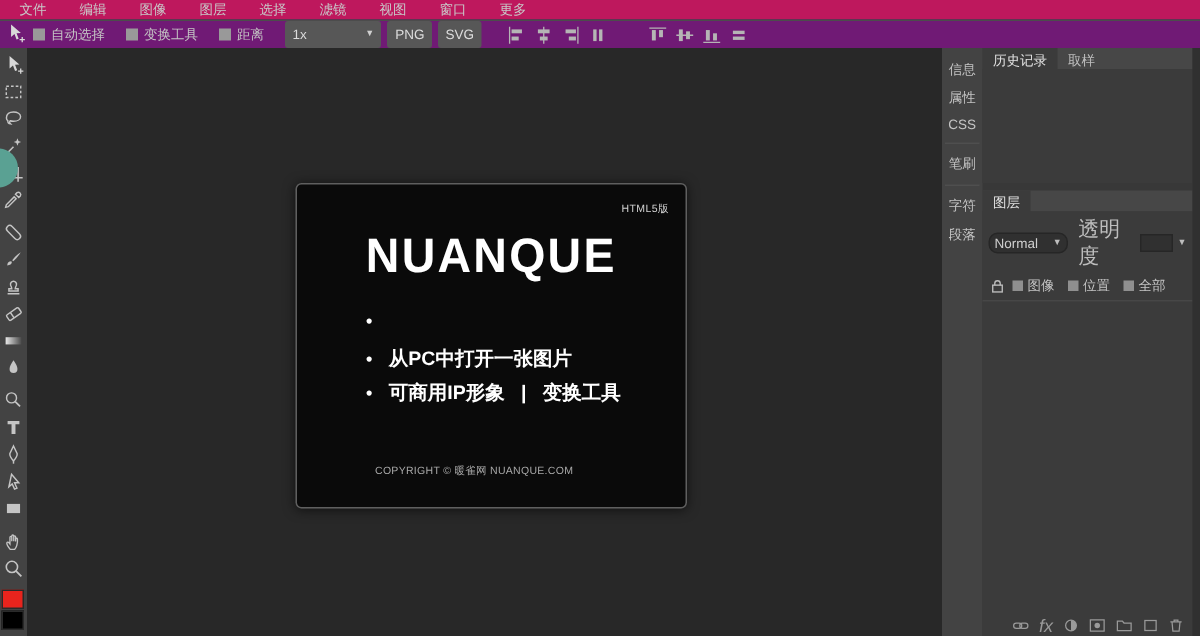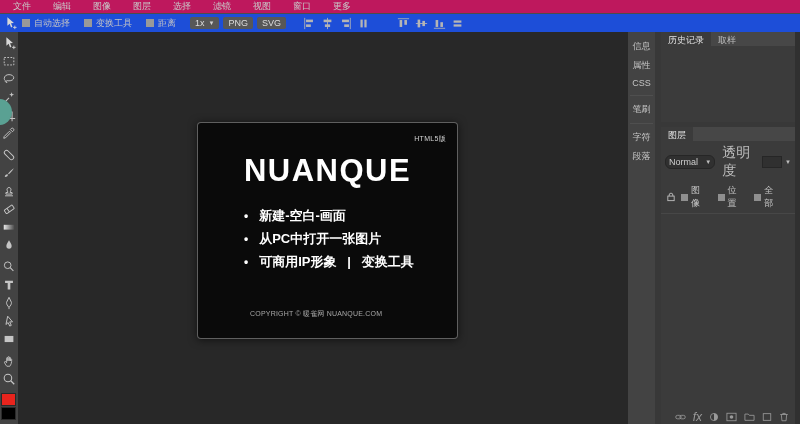--- a/index.html
+++ b/index.html
@@ -6,28 +6,28 @@
   html,body { width:800px; height:424px; overflow:hidden; }
   body { position:relative; background:#282828; font-family:"Liberation Sans",sans-serif;
          -webkit-user-select:none; user-select:none; }
 
   
   .menubar { position:absolute; top:0; left:0; right:0; height:13px; background:#be185d;
              display:flex; align-items:center; padding-left:2px; z-index:5; }
   .menu-item { font-size:9px; color:#c8c8c8; padding:0 11px; line-height:13px; cursor:default; }
 
   
-  .optionsbar { position:absolute; top:13px; left:0; right:0; height:19px; background:#1d4ed8;
-                border-top:1px solid #4c4c4c; display:flex; align-items:center; z-index:5; }
+  .optionsbar { position:absolute; top:13px; left:0; right:0; height:19px; background:#701a75;
+                border-top:1px solid #4c4c4c; display:flex; z-index:5; }
   .opt-tool-icon { width:16px; height:16px; margin:0 4px 0 2px; display:flex; align-items:center; justify-content:center; }
   .cb-group { display:flex; align-items:center; margin-right:14px; }
   .cb { width:8px; height:8px; background:#999; margin-right:4px; display:inline-block; }
   .cb-label { font-size:9px; color:#c4c4c4; }
   .opt-select, .opt-btn { background:#575757; border-radius:2px; font-size:9px; color:#dcdcdc;
-                padding:1px 5px; margin-right:4px; display:flex; align-items:center; }
+                padding:1px 5px; margin-right:4px; display:flex; align-items:center;gap:35px; }
   .opt-select .arr { font-size:6px; margin-left:4px; color:#cfcfcf; }
   .align-group { display:flex; align-items:center; margin-left:12px; }
   .align-ic { width:15px; height:15px; margin-right:3px; display:flex; align-items:center; justify-content:center; }
   .align-gap { width:22px; }
 
   
   .toolbox { position:absolute; top:32px; left:0; bottom:0; width:18px; background:#434343;
              display:flex; flex-direction:column; align-items:center; padding-top:3px; z-index:4; }
   .tool { width:16px; height:16px; margin-bottom:2px; display:flex; align-items:center; justify-content:center; }
   .tool.sep { margin-top:4px; }
@@ -51,21 +51,21 @@
   .bullet { display:flex; align-items:baseline; height:23px; font-size:13px; font-weight:bold;
             color:#fff; white-space:pre; }
   .bullet .dot { font-size:12px; margin-right:11px; }
   .card-footer { position:absolute; top:186px; left:52px; font-size:7px; color:#a8a8a8; letter-spacing:.2px; }
 
   
   .rightside { position:absolute; top:32px; left:628px; right:0; bottom:0; background:#383838; display:flex; }
   .side-strip { width:27px; background:#434343; padding-top:5px; }
   .side-tab { font-size:9px; color:#c4c4c4; text-align:center; padding:3px 0; }
   .side-sep { border-top:1px solid #4f4f4f; margin:4px 2px; }
-  .panel-col { flex:1; margin-left:6px; display:flex; flex-direction:column; }
+  .panel-col { flex:1; margin-left:0; display:flex; flex-direction:column; }
   .tab-row { height:14px; background:#474747; display:flex; }
   .ptab { font-size:9px; color:#bdbdbd; padding:2px 7px 0 7px; line-height:12px; }
   .ptab.active { background:#3b3b3b; color:#e3e3e3; }
   .panel-body { background:#3b3b3b; }
   .history-body { height:76px; }
   .panel-spacer { height:5px; }
   .layers-body { flex:1; display:flex; flex-direction:column; }
   .blend-row { display:flex; align-items:center; padding:3px 4px 2px 4px; }
   .blend-select { width:58px; background:#303030; border:1px solid #262626; border-radius:6px;
                   font-size:9px; color:#cfcfcf; padding:1px 3px; display:flex; justify-content:space-between; align-items:center; }
@@ -308,21 +308,20 @@
 
 <div class="bubble"></div>
 
 <div class="canvas-area">
   <div class="card">
     <span class="card-badge">HTML5版</span>
     <div class="card-logo">NUANQUE</div>
     <div class="card-bullets">
       <div class="bullet">
         <span class="dot">•</span>
-        <span>新建-空白-画面</span>
       </div>
       <div class="bullet">
         <span class="dot">•</span>
         <span>从PC中打开一张图片</span>
       </div>
       <div class="bullet">
         <span class="dot">•</span>
         <span>可商用IP形象   |   变换工具</span>
       </div>
     </div>

